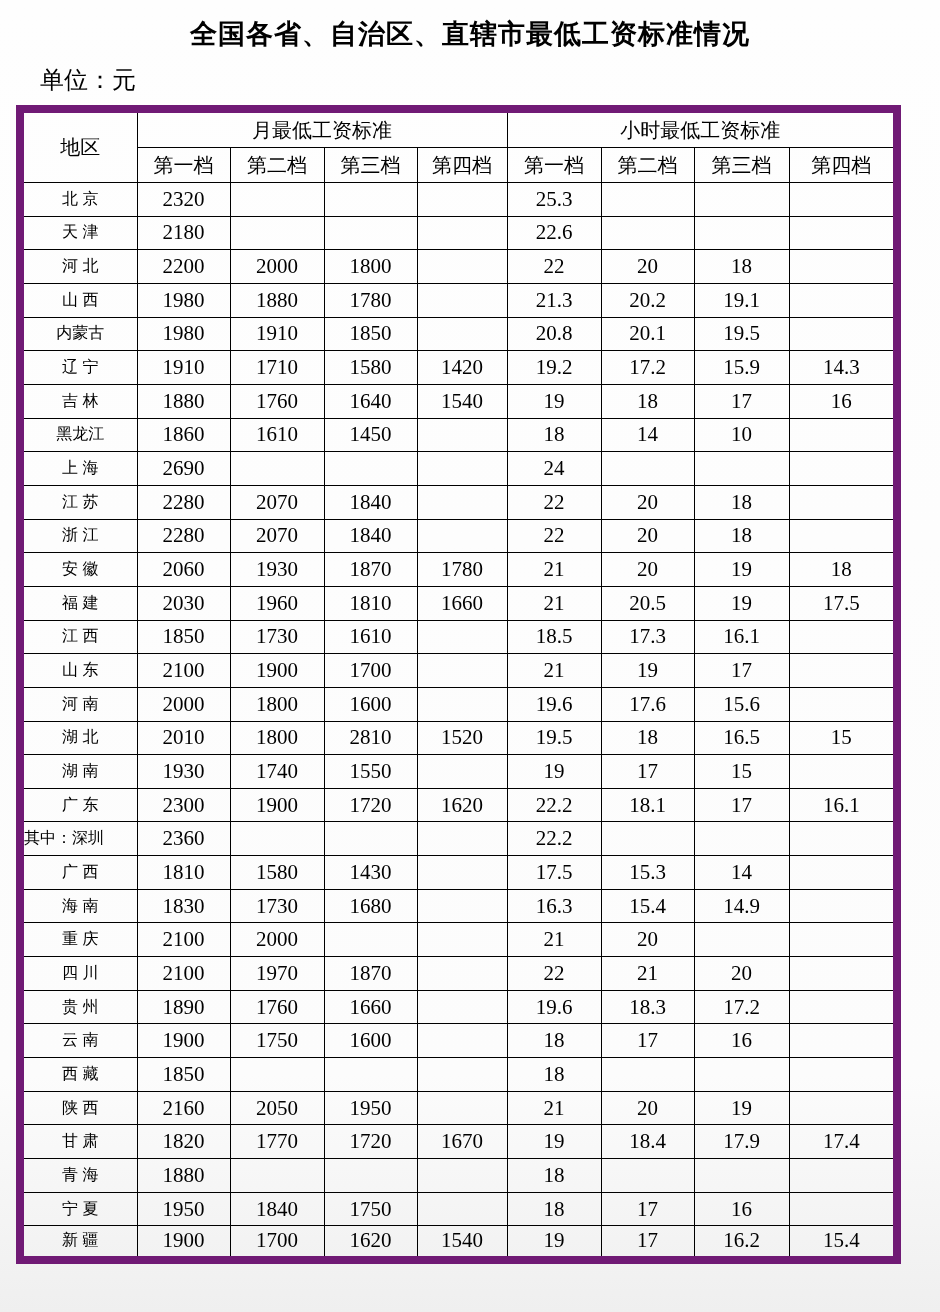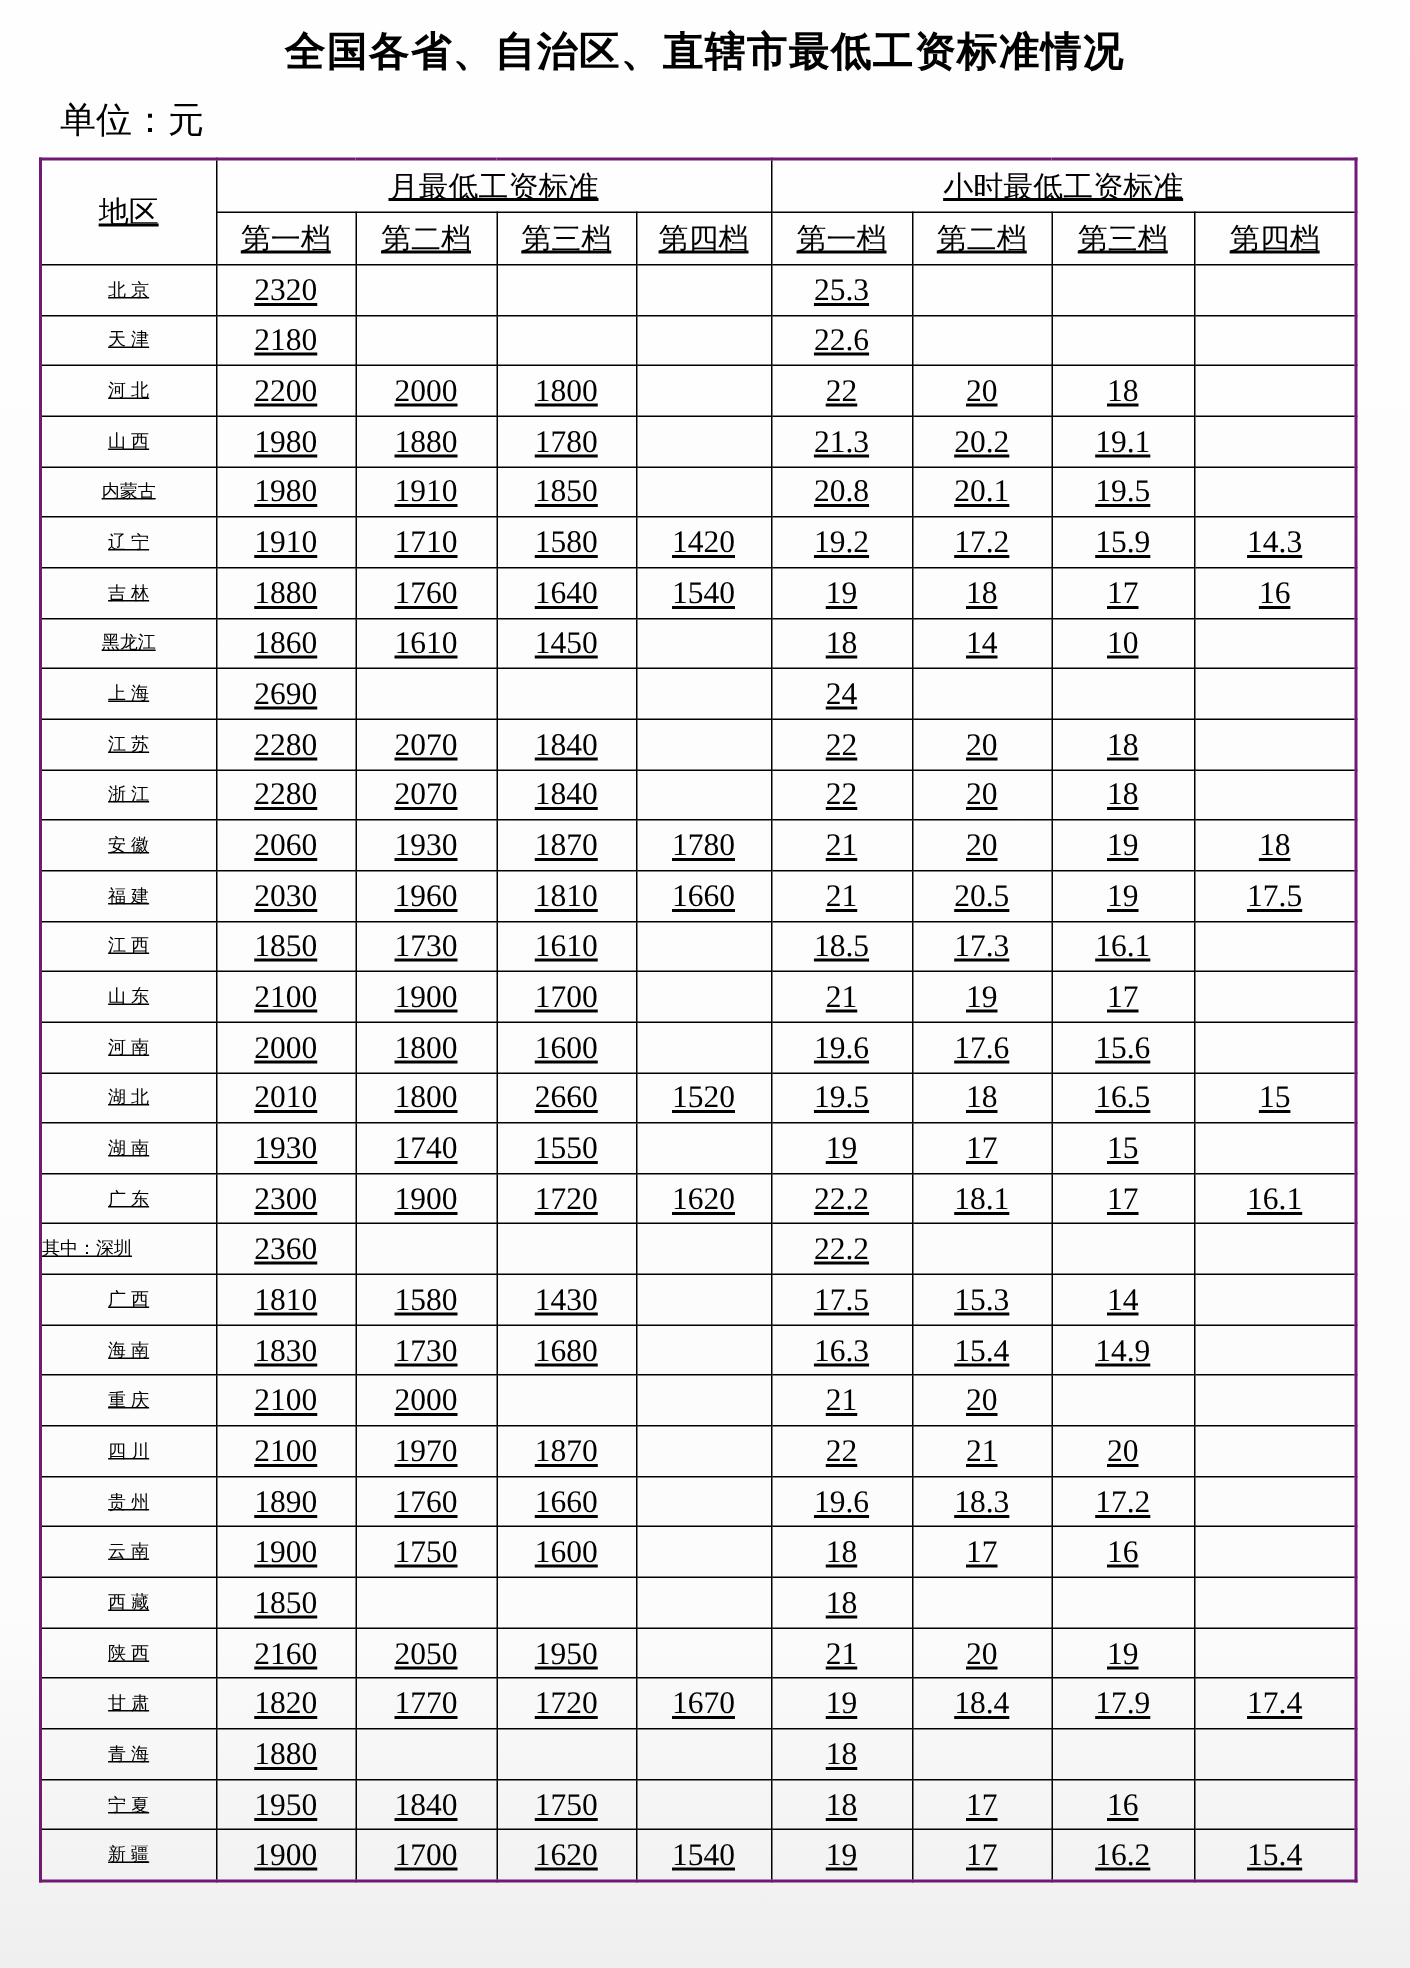--- a/index.html
+++ b/index.html
@@ -28,44 +28,43 @@
     font-family: "Liberation Sans", sans-serif;
   }
   .unit-label {
     margin: 12px 0 9px 40px;
     font-size: 24px;
   }
   table.wage-table {
     border-collapse: collapse;
     table-layout: fixed;
     width: 877px;
-    margin-left: 26px;
-    border: 2px solid #701a75;
-    text-decoration: underline;
+    margin-left: 16px;
+    border: 8px solid #701a75;
   }
   .wage-table th,
   .wage-table td {
     border: 1px solid #000;
     text-align: center;
     vertical-align: middle;
     padding: 0;
     overflow: hidden;
     white-space: nowrap;
   }
   .wage-table thead th {
     font-weight: 400;
     font-size: 20px;
     height: 34px;
     font-family: "Liberation Sans", sans-serif;
   }
   .wage-table tbody tr {
     height: 33.66px;
   }
   .wage-table td.region {
-    font-size: 12px;
+    font-size: 16px;
     font-family: "Liberation Sans", sans-serif;
   }
   .wage-table td.region.left {
     text-align: left;
   }
   .wage-table td.num {
     font-size: 21px;
     font-family: "Liberation Serif", serif;
   }
   .footnote {
@@ -285,21 +284,21 @@
           <td class="num"></td>
           <td class="num">19.6</td>
           <td class="num">17.6</td>
           <td class="num">15.6</td>
           <td class="num"></td>
         </tr>
         <tr>
           <td class="region">湖 北</td>
           <td class="num">2010</td>
           <td class="num">1800</td>
-          <td class="num">2660</td>
+          <td class="num">2810</td>
           <td class="num">1520</td>
           <td class="num">19.5</td>
           <td class="num">18</td>
           <td class="num">16.5</td>
           <td class="num">15</td>
         </tr>
         <tr>
           <td class="region">湖 南</td>
           <td class="num">1930</td>
           <td class="num">1740</td>

